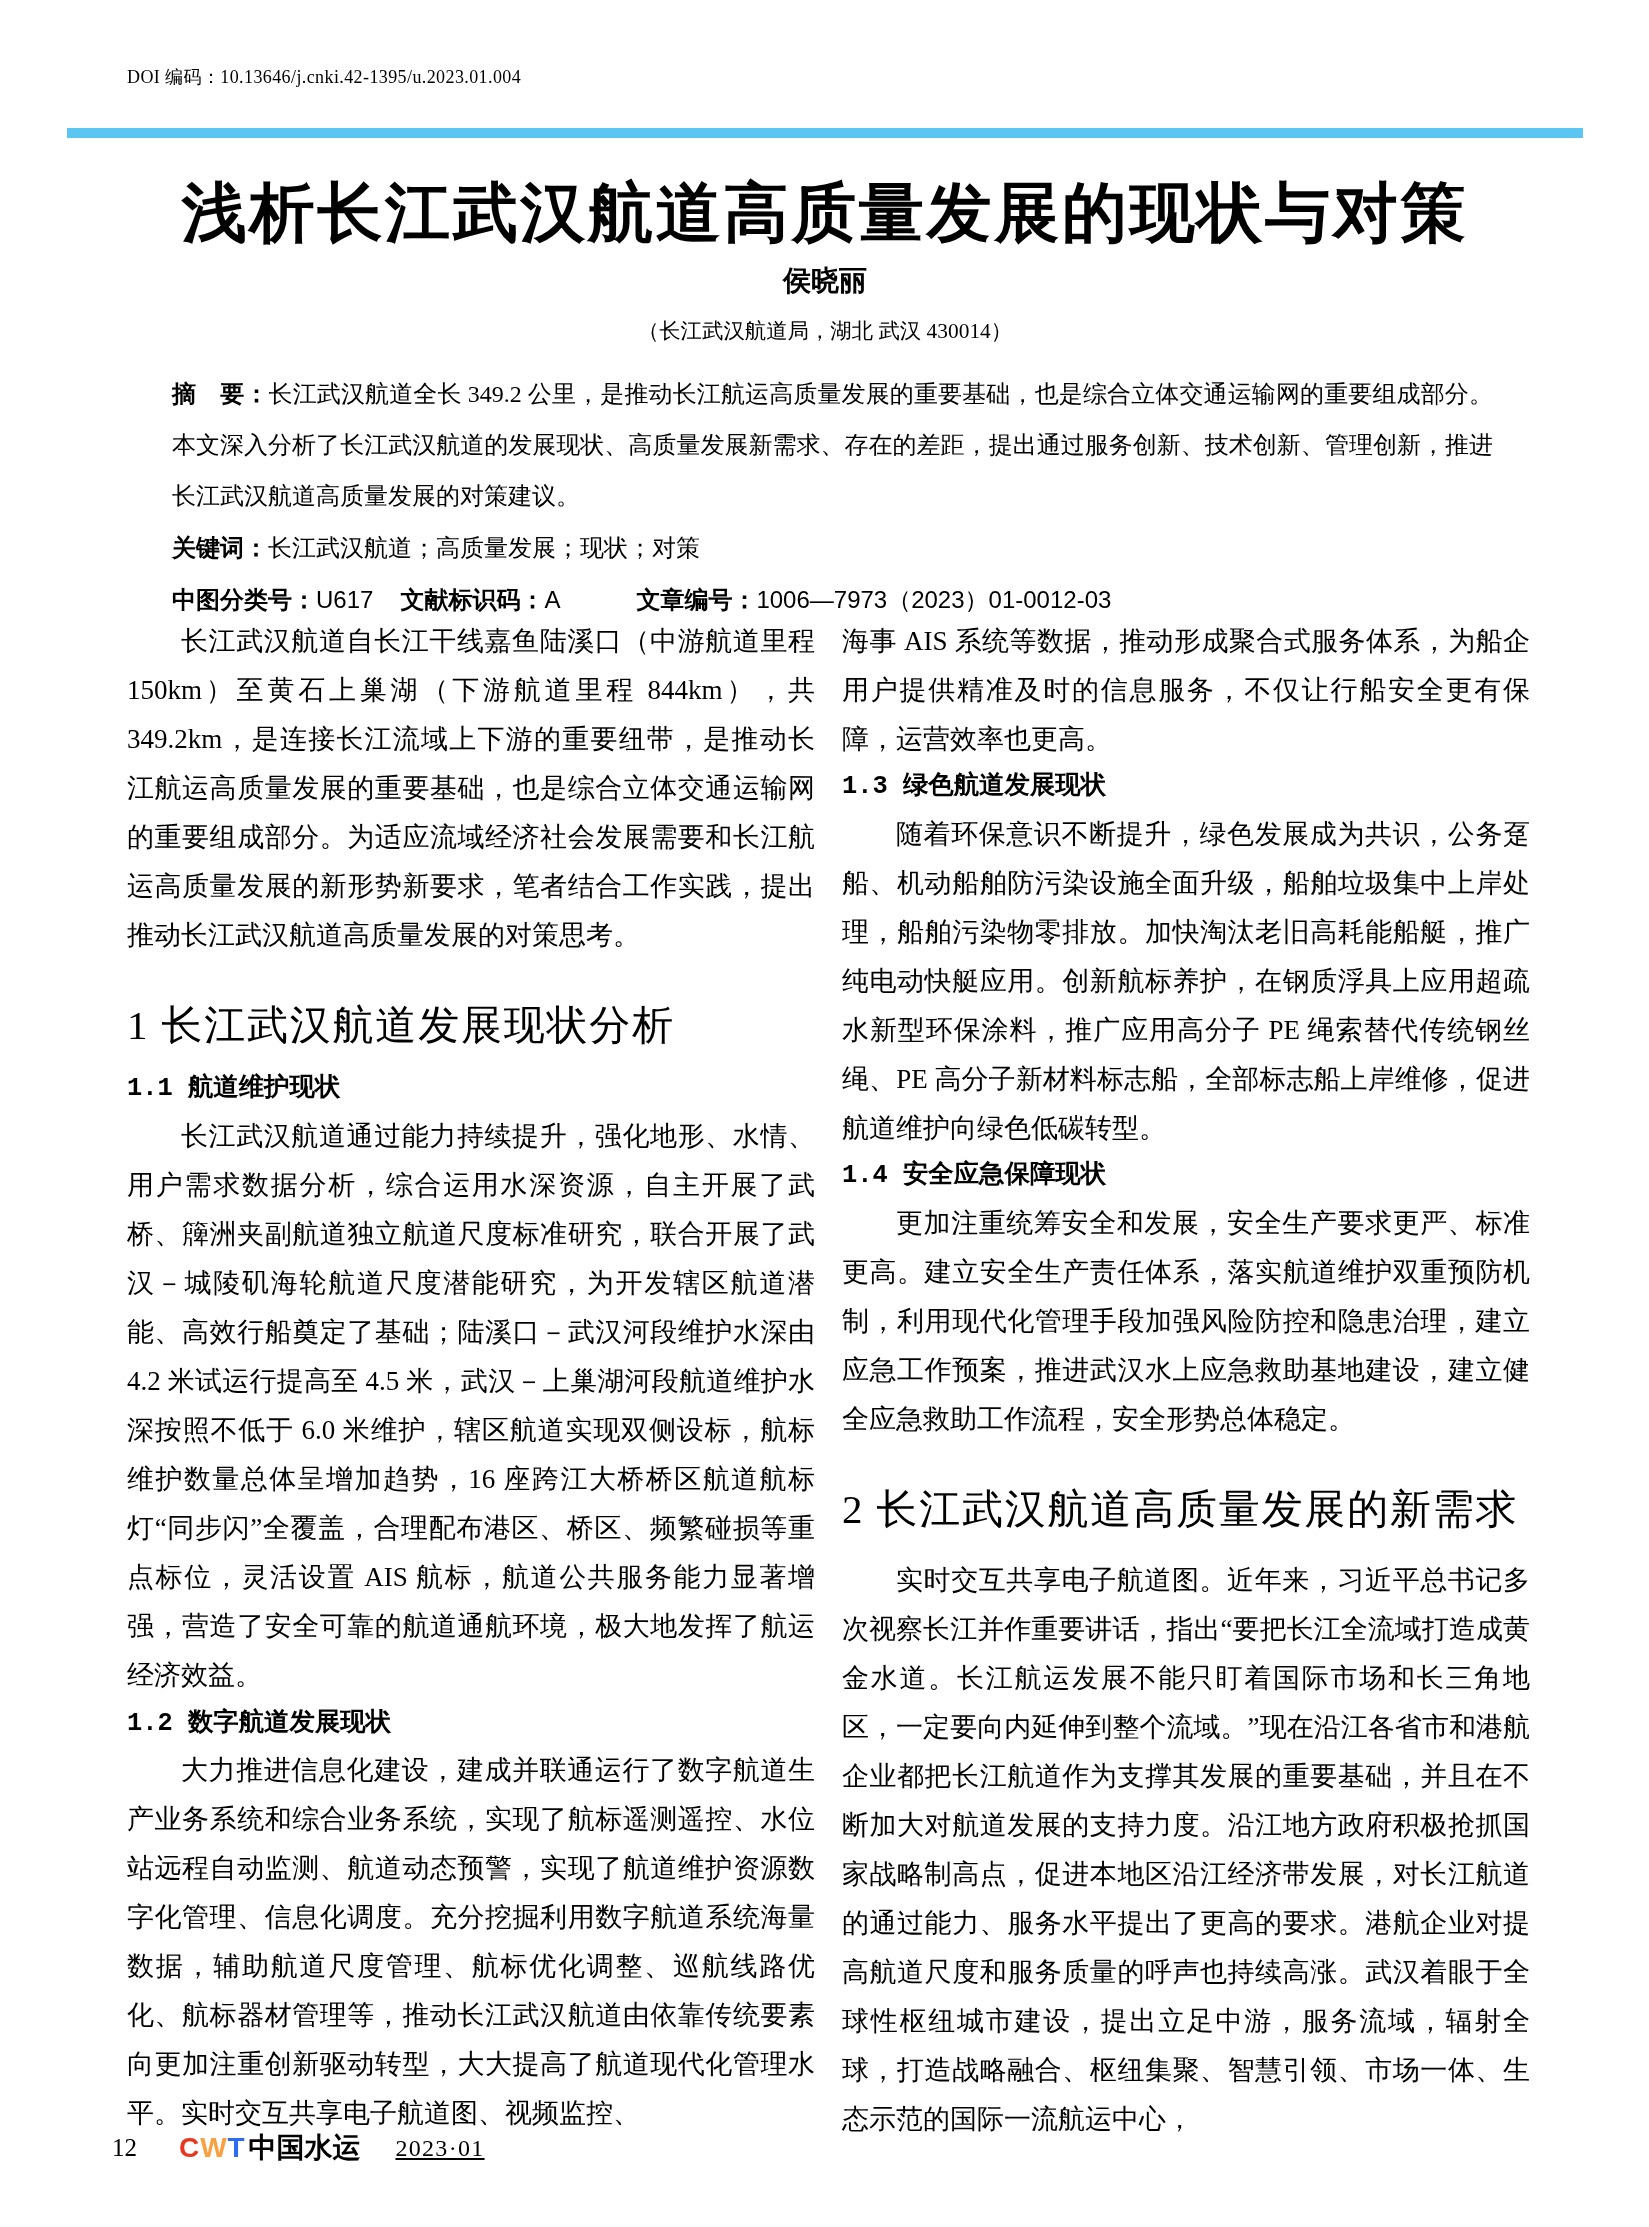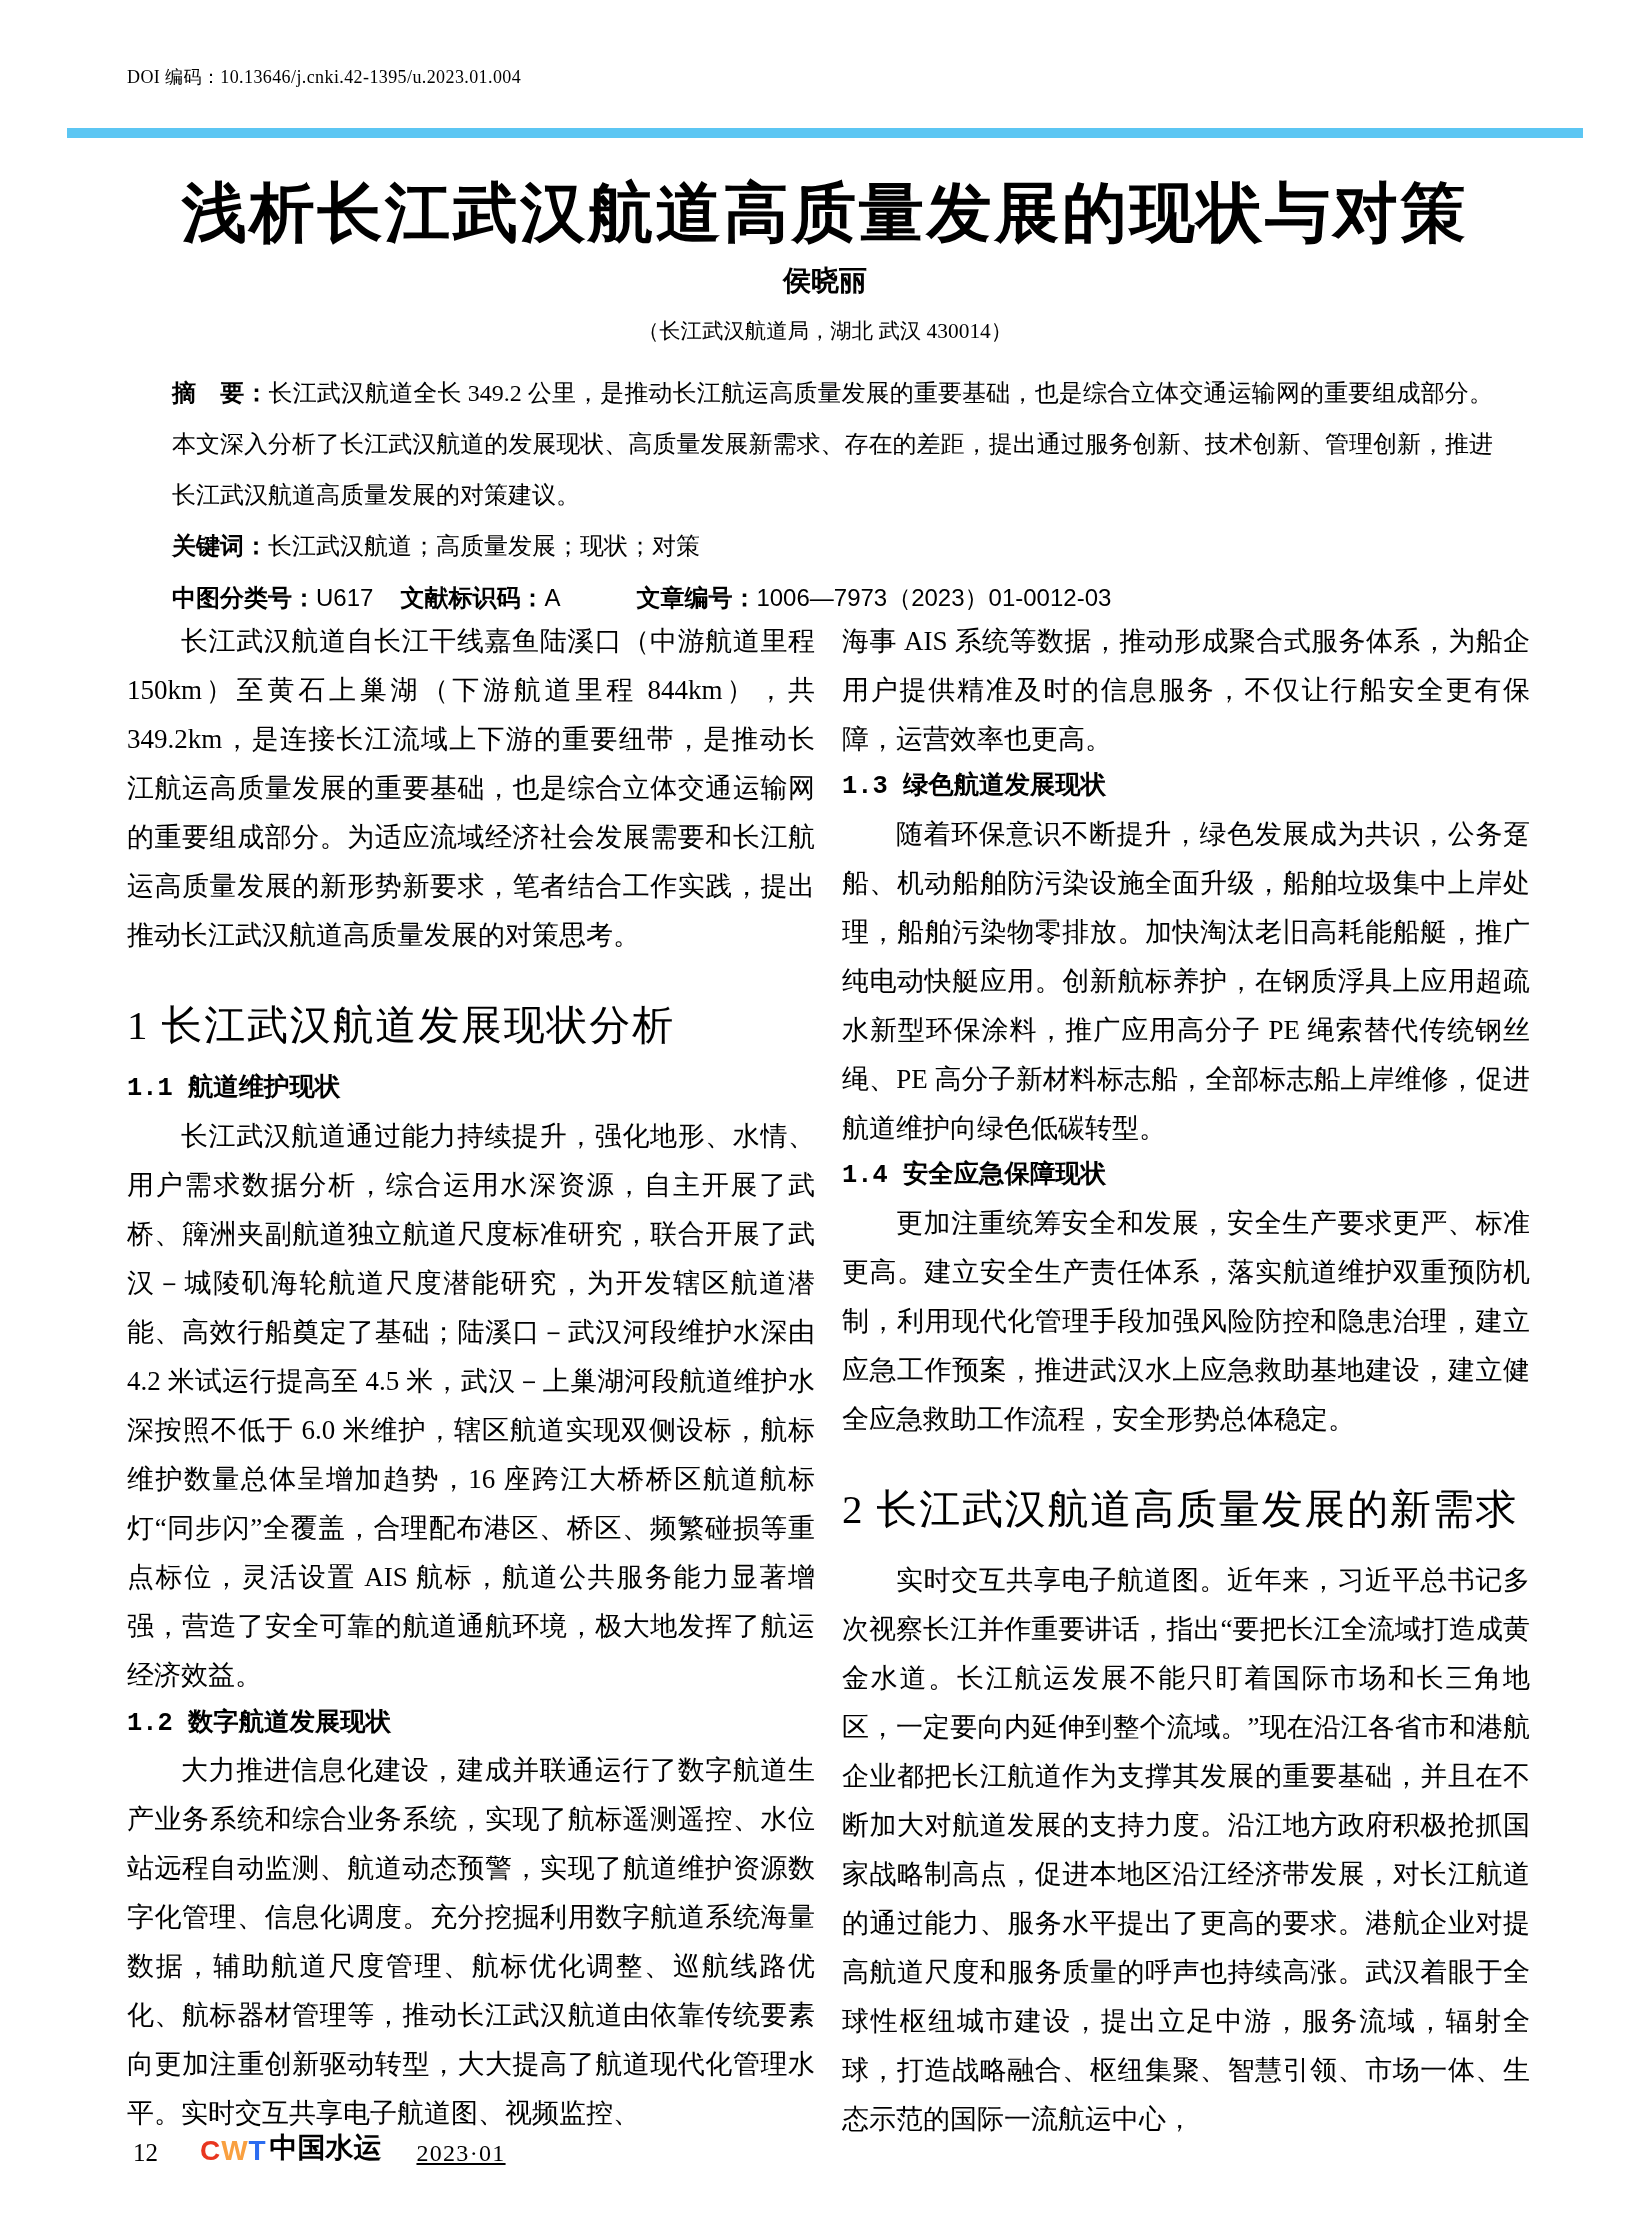--- a/index.html
+++ b/index.html
@@ -51,21 +51,21 @@
   }
   .meta-block{
     position:absolute;
     left:172px; top:368px;
     width:1321px;
     font-size:24px;
     line-height:51px;
     text-align:justify;
   }
   .meta-label{
-    font-family:Liberation Serif, serif;
+    font-family:Liberation Sans, sans-serif;
     font-weight:bold;
   }
   .meta-row{margin:0;}
   .clc-row{white-space:nowrap; text-align:left;}
   .clc-value,.doc-code-value,.article-no-value{
     font-family:"Liberation Sans","DejaVu Sans",sans-serif;
   }
   .gap-md{display:inline-block;width:27px;}
   .gap-lg{display:inline-block;width:76px;}
   .columns{
@@ -94,23 +94,23 @@
   .blk.h2{
     font-size:25.4px;
     font-family:Liberation Mono, monospace;
     font-weight:bold;
     line-height:1.4;
     margin:5.3px 0 5.3px 0;
     text-align:left;
   }
   .footer{
     position:absolute;
-    left:133px; top:2129px;
+    left:112px; top:2129px;
     display:flex;
-    align-items:flex-end;
+    align-items:center;
     font-size:24.5px;
     white-space:nowrap;
   }
   .footer .page-num{font-size:25px;}
   .footer .logo{
     margin-left:42px;
     font-family:"Liberation Sans","DejaVu Sans",sans-serif;
     font-weight:bold;
     font-size:28px;
     letter-spacing:0.9px;

